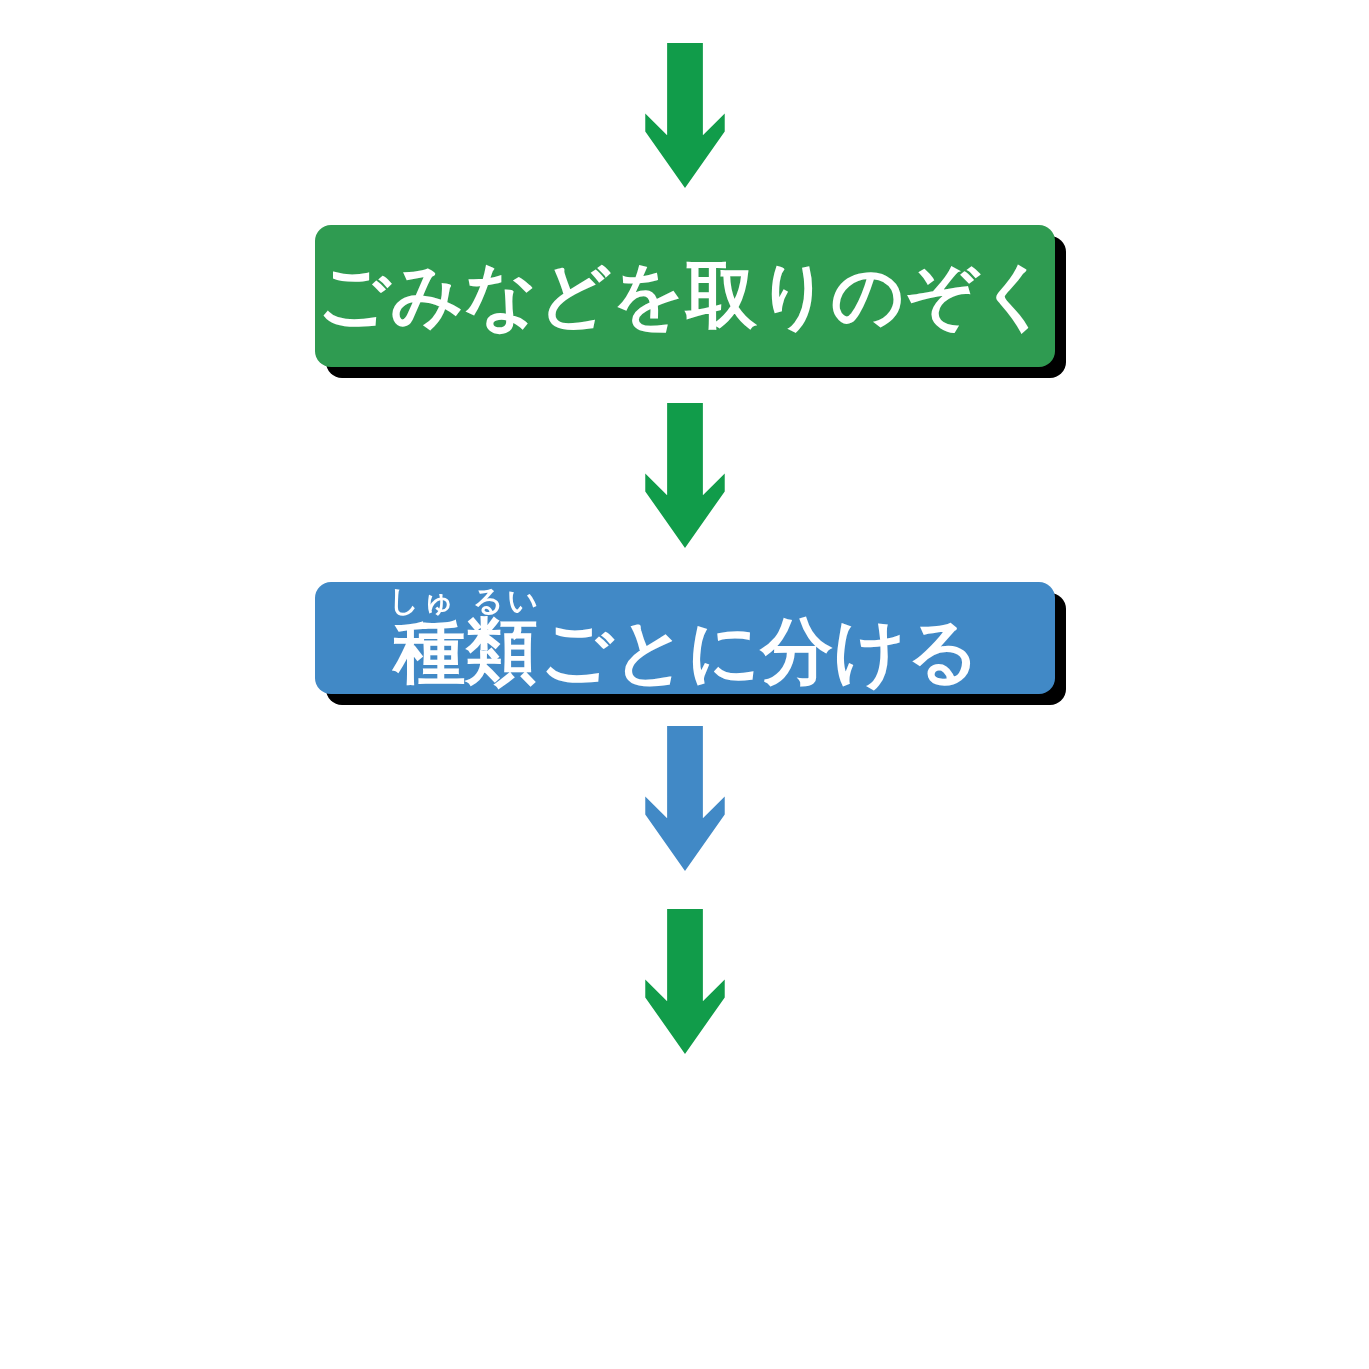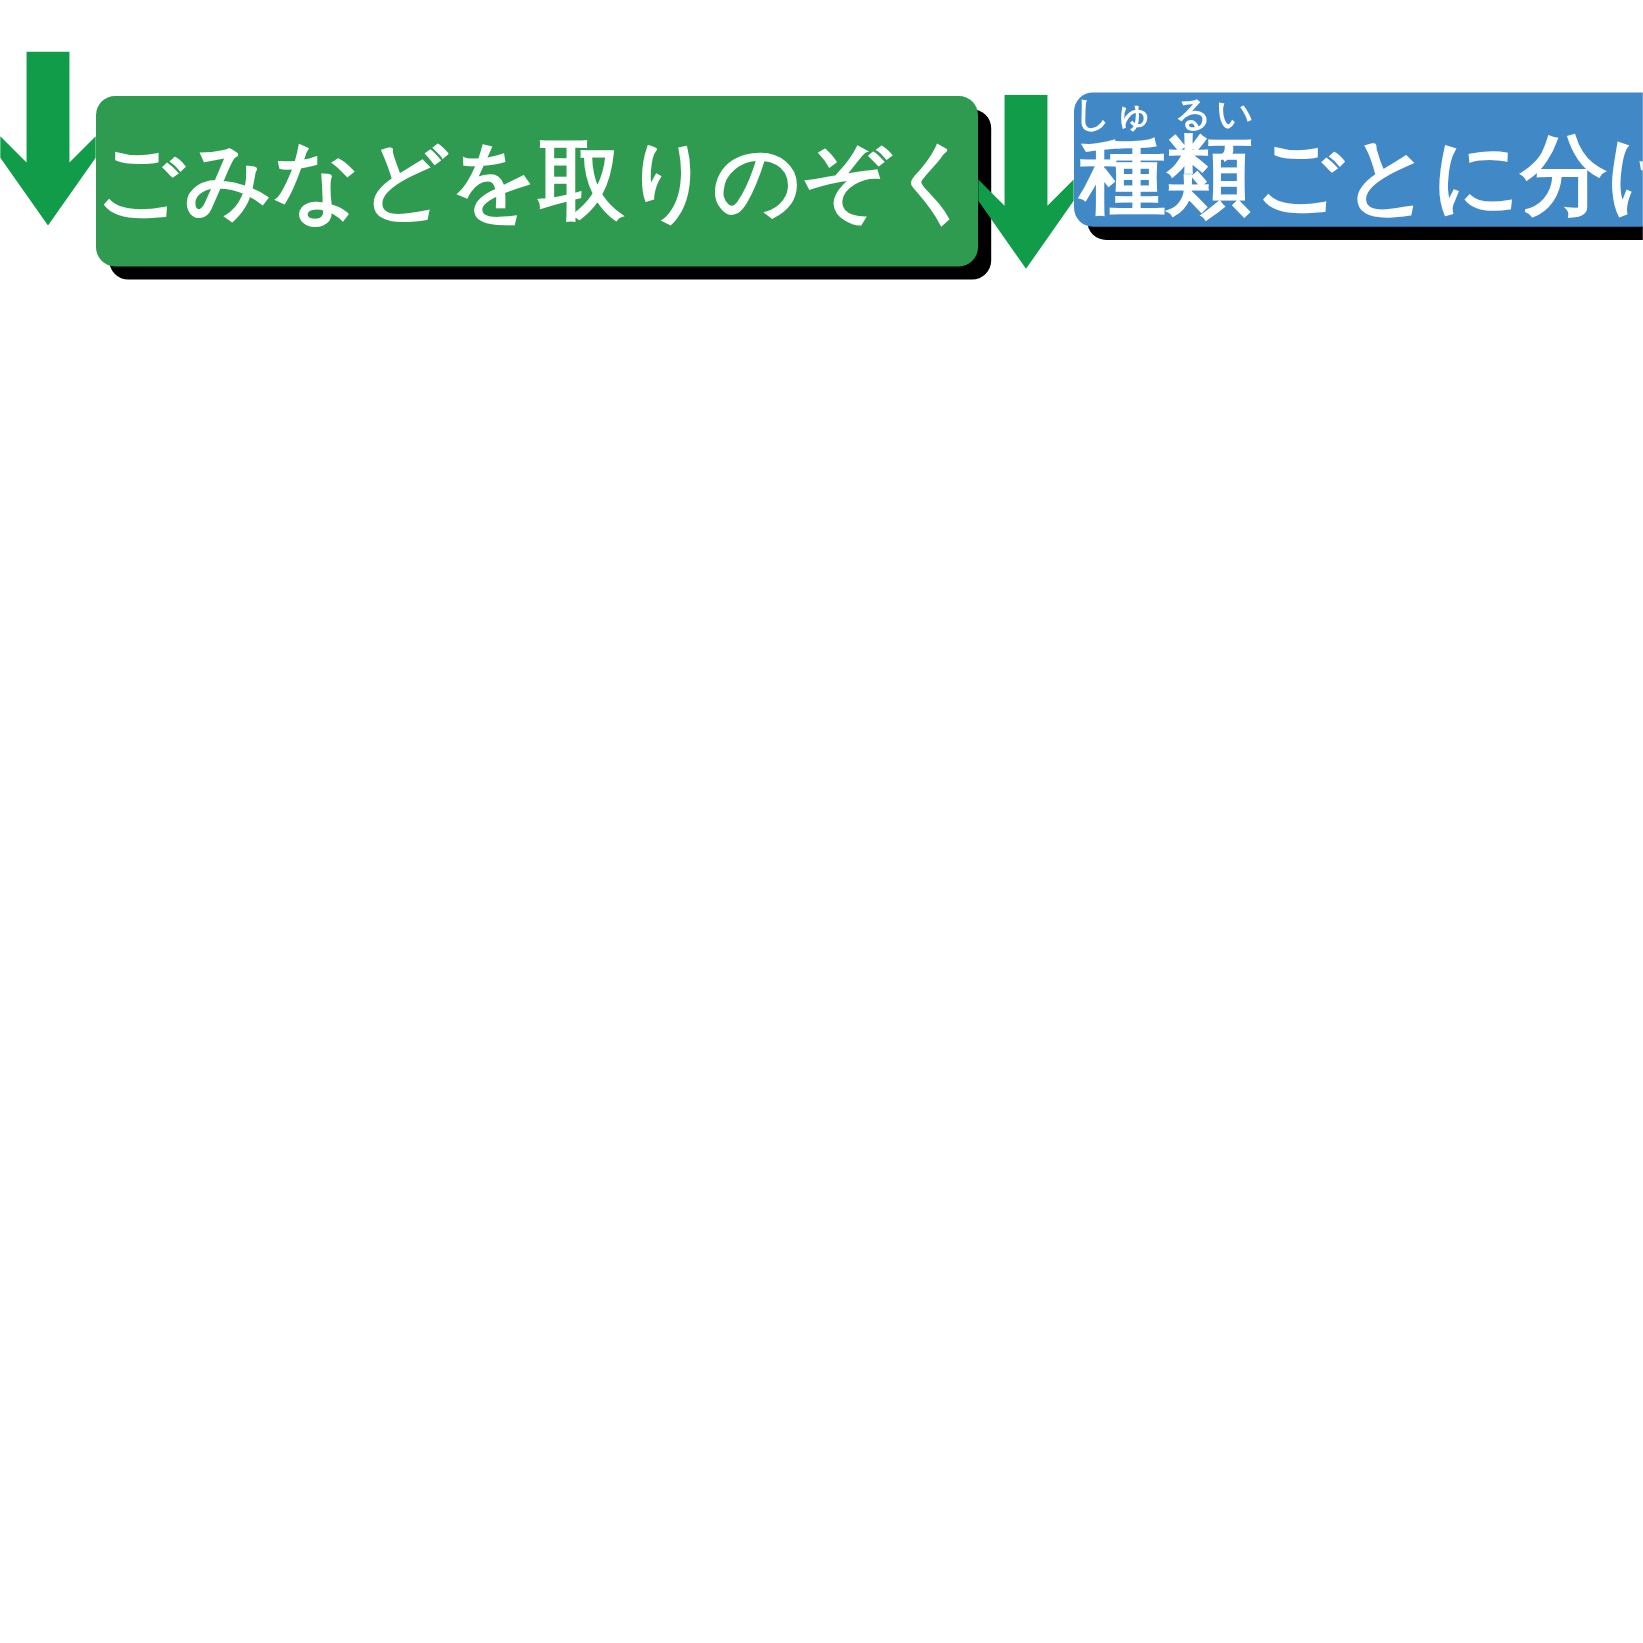--- a/index.html
+++ b/index.html
@@ -19,22 +19,22 @@
   }
   body {
     width: 1369px;
     height: 1369px;
     background: var(--background);
     font-family: "DejaVu Sans", sans-serif;
     overflow: hidden;
   }
   .flow {
     display: flex;
-    flex-direction: row;
-    align-items: flex-start;
+    flex-direction: column;
+    align-items: center;
     padding-top: 43px;
   }
   .arrow {
     width: 80px;
     height: 145px;
     display: block;
     flex: 0 0 auto;
   }
   .arrow.green polygon { fill: var(--arrow-green); }
   .arrow.blue polygon { fill: var(--arrow-blue); }

